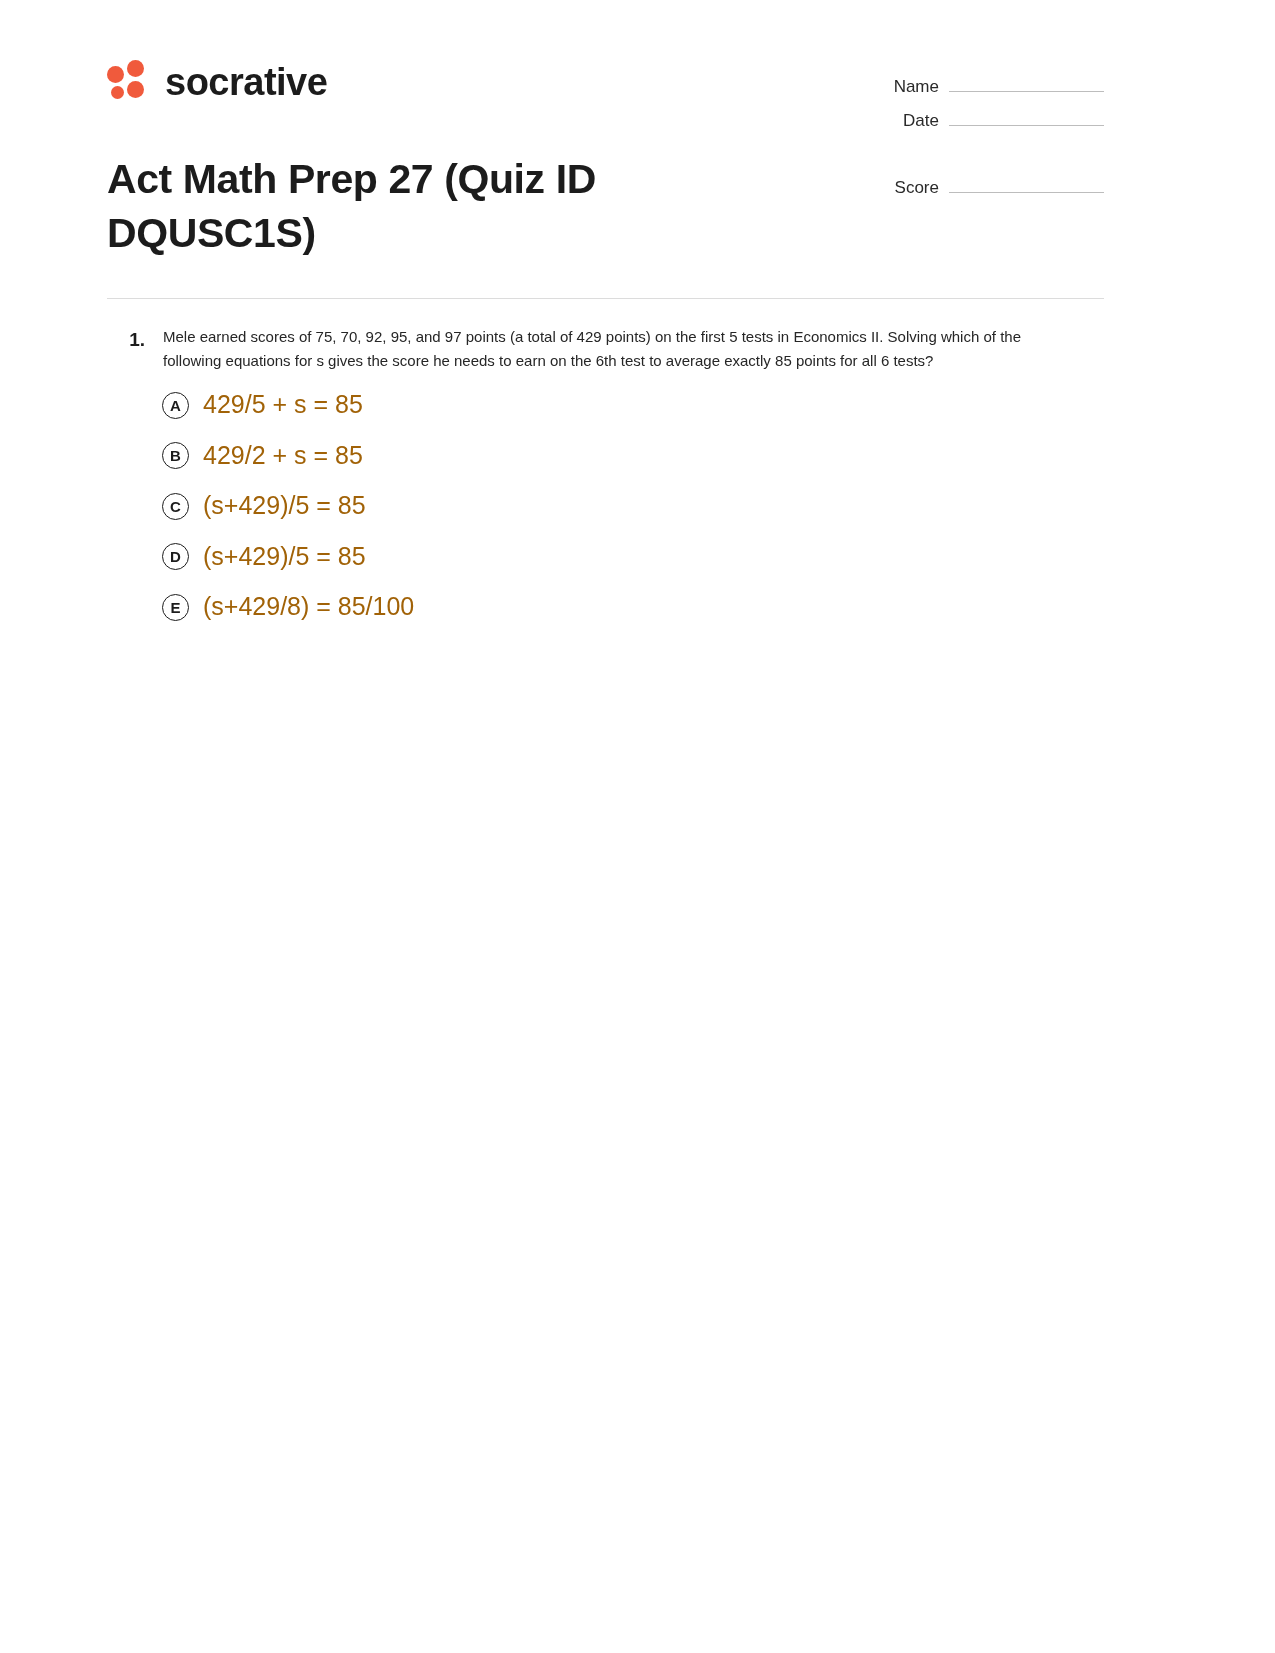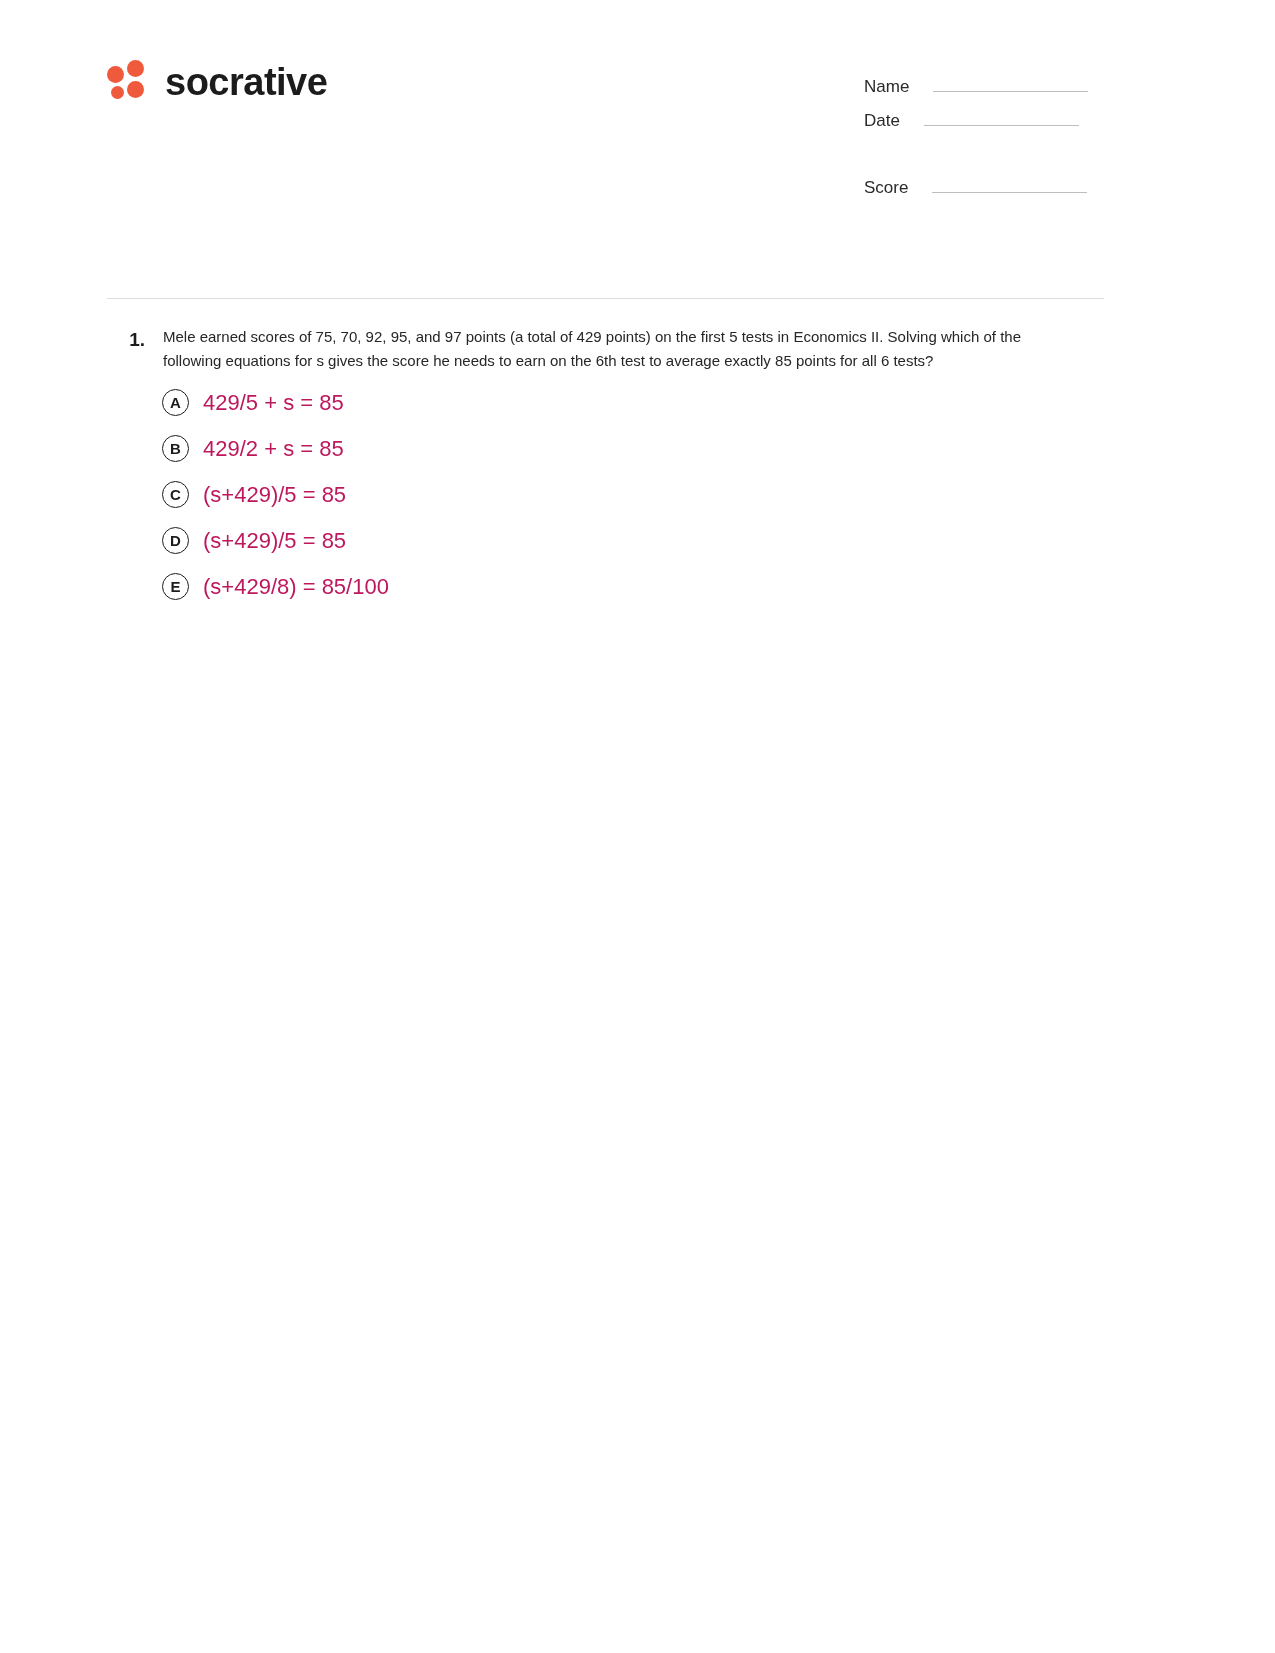--- a/index.html
+++ b/index.html
@@ -58,22 +58,22 @@
 
   .meta {
     position: absolute;
     right: 0;
     top: 14px;
     width: 240px;
   }
   .meta-row {
     display: flex;
     align-items: baseline;
-    justify-content: flex-start;
-    gap: 24px;
+    justify-content: flex-end;
+    gap: 10px;
     margin-bottom: 11px;
   }
   .meta-label {
     font-size: 17px;
     color: #2a2a2a;
     white-space: nowrap;
   }
   .meta-line {
     display: inline-block;
     width: 155px;
@@ -154,23 +154,23 @@
     margin-right: 14px;
     display: flex;
     align-items: center;
     justify-content: center;
     font-size: 15px;
     font-weight: 700;
     color: #1c1c1c;
     box-sizing: border-box;
   }
   .choice-text {
-    font-size: 22px;
+    font-size: 25px;
     line-height: 1.5;
-    color: #be185d;
+    color: #a16207;
   }
 </style>
 </head>
 <body>
 
 <div class="page">
 
   <div class="header">
     <div class="brand">
       <span class="logo-mark">
@@ -191,20 +191,21 @@
         <span class="meta-label">Date</span>
         <span class="meta-line"></span>
       </div>
       <div class="meta-row meta-score">
         <span class="meta-label">Score</span>
         <span class="meta-line"></span>
       </div>
     </div>
   </div>
 
+  <div class="doc-title">Act Math Prep 27 (Quiz ID DQUSC1S)</div>
 
   <div class="divider"></div>
 
   <div class="questions">
     <div class="question">
       <div class="q-head">
         <div class="q-num">1.</div>
         <div class="q-text">Mele earned scores of 75, 70, 92, 95, and 97 points (a total of 429 points) on the first 5 tests in Economics II. Solving which of the following equations for s gives the score he needs to earn on the 6th test to average exactly 85 points for all 6 tests?</div>
       </div>
       <div class="choices">

